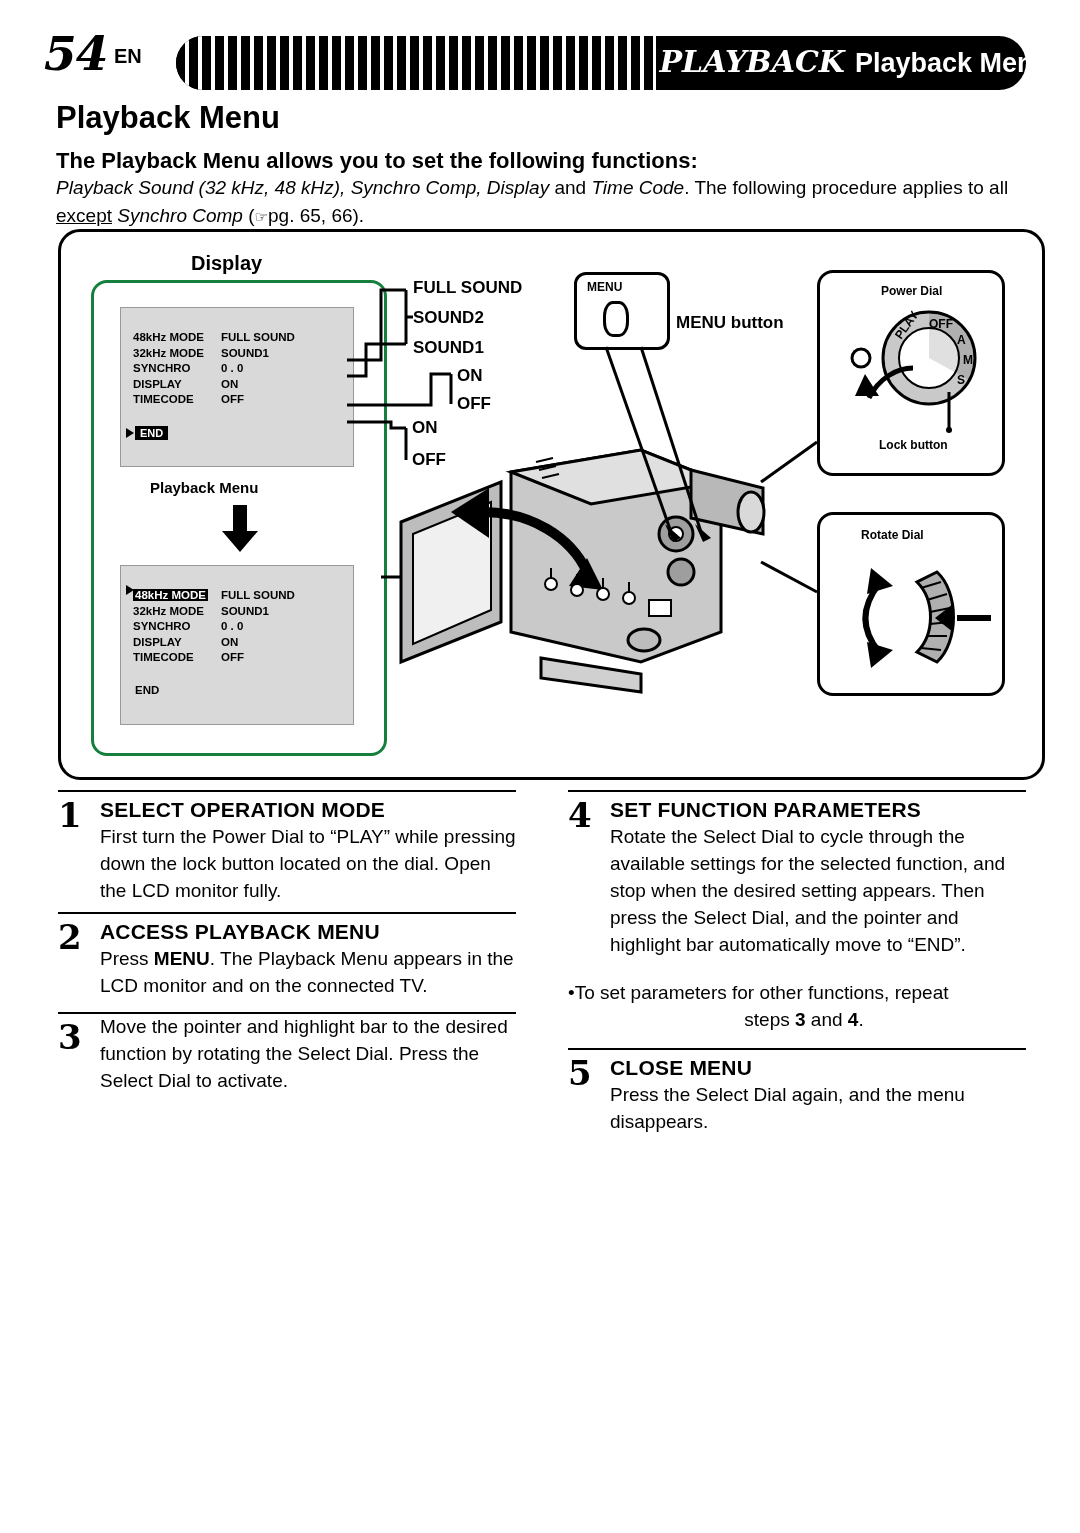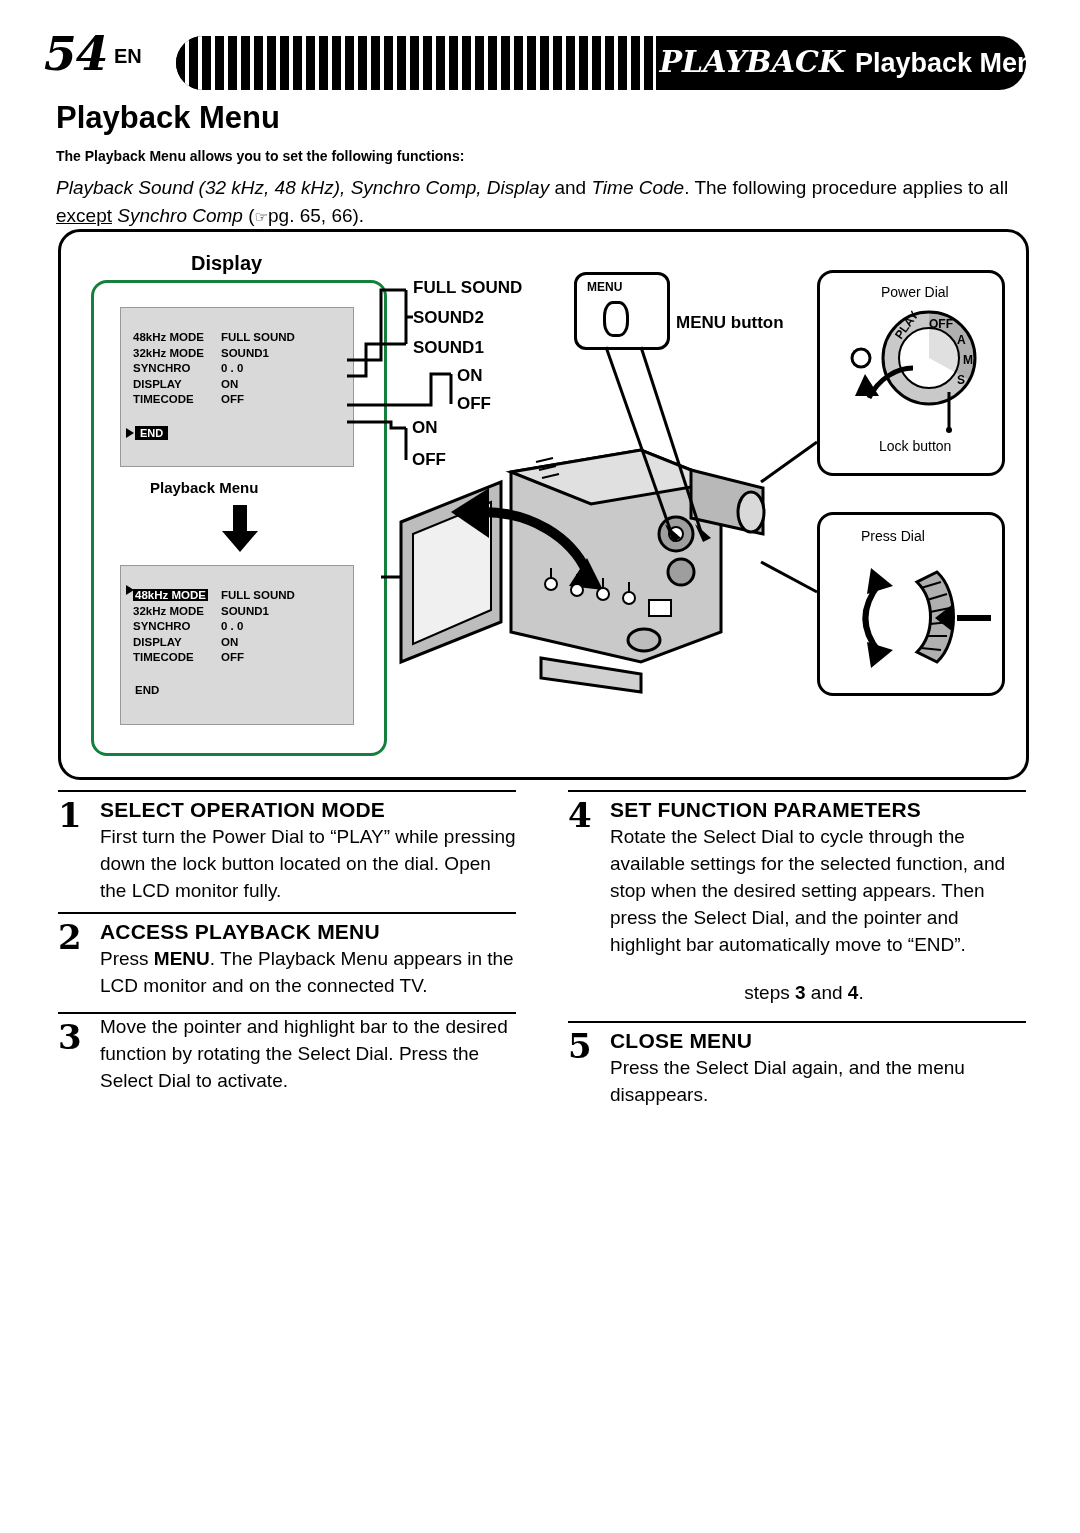--- a/index.html
+++ b/index.html
@@ -97,21 +97,21 @@
     left: 56px;
     top: 100px;
     font-size: 31px;
     font-weight: bold;
     color: #000;
   }
   .intro-bold {
     position: absolute;
     left: 56px;
     top: 148px;
-    font-size: 14px;
+    font-size: 22px;
     font-weight: bold;
   }
   .intro-body {
     position: absolute;
     left: 56px;
     top: 174px;
     width: 980px;
     font-size: 19px;
     line-height: 1.45;
   }
@@ -122,20 +122,21 @@
   
   .figure {
     position: absolute;
     left: 58px;
     top: 229px;
     width: 965px;
     height: 545px;
     border: 3px solid #000;
     border-radius: 22px;
     background: #fff;
+    padding-left: 16px;
   }
   .display-label {
     position: absolute;
     left: 130px;
     top: 20px;
     font-size: 20px;
     font-weight: bold;
   }
 
   
@@ -255,21 +256,21 @@
 
   
   .rbox {
     position: absolute;
     border: 3px solid #000;
     border-radius: 16px;
     background: #fff;
   }
   .rbox1 { left: 756px; top: 38px; width: 182px; height: 200px; }
   .rbox2 { left: 756px; top: 280px; width: 182px; height: 178px; }
-  .rlabel { position: absolute; font-size: 14px; font-weight: normal; }
+  .rlabel { position: absolute; font-size: 12px; font-weight: bold; }
 
   
   .cam { position: absolute; left: 330px; top: 130px; width: 400px; height: 400px; }
 
   
   .steps { position: absolute; left: 58px; top: 790px; width: 968px; }
   .col { position: absolute; width: 458px; }
   .colL { left: 0; }
   .colR { left: 510px; }
   .step { position: relative; margin-bottom: 4px; }
@@ -490,21 +491,21 @@
       <text x="146" y="94" font-family="Liberation Sans, sans-serif" font-size="12" font-weight="bold">M</text>
       <text x="140" y="114" font-family="Liberation Sans, sans-serif" font-size="12" font-weight="bold">S</text>
       <circle cx="44" cy="88" r="9" fill="#fff" stroke="#000" stroke-width="3"></circle>
       <path d="M52,128 C62,108 80,98 96,98" stroke="#000" stroke-width="5" fill="none"></path>
       <polygon points="48,104 62,126 38,126" fill="#000"></polygon>
       <line x1="132" y1="122" x2="132" y2="158" stroke="#000" stroke-width="3"></line>
       <circle cx="132" cy="160" r="3" fill="#000"></circle>
     </svg>
 
     <div class="rbox rbox2"></div>
-    <div class="rlabel" style="left:800px; top:296px;">Press Dial</div>
+    <div class="rlabel" style="left:800px; top:296px;">Rotate Dial</div>
     <svg style="position:absolute; left:756px; top:280px;" width="182" height="178" viewBox="0 0 182 178">
       <path d="M120,60 C142,80 142,130 120,150 L100,140 C118,122 118,88 100,70 Z" fill="#b0b0b0" stroke="#000" stroke-width="3"></path>
       <g stroke="#000" stroke-width="2">
         <line x1="104" y1="76" x2="124" y2="70"></line>
         <line x1="110" y1="88" x2="130" y2="82"></line>
         <line x1="113" y1="100" x2="133" y2="96"></line>
         <line x1="113" y1="112" x2="133" y2="110"></line>
         <line x1="110" y1="124" x2="130" y2="124"></line>
         <line x1="104" y1="136" x2="124" y2="138"></line>
       </g>
@@ -542,20 +543,21 @@
 
     <div class="col colR">
       <div class="step" style="height:180px;">
         <div class="rule"></div>
         <div class="num">4</div>
         <div class="heading">SET FUNCTION PARAMETERS</div>
         <div class="body">Rotate the Select Dial to cycle through the available settings for the selected function, and stop when the desired setting appears. Then press the Select Dial, and the pointer and highlight bar automatically move to “END”.</div>
       </div>
 
       <div class="bullet" style="margin-left:0;">
+        <span>•To set parameters for other functions, repeat</span>
         <span class="sub"><span>steps </span><b class="inline">3</b><span> and </span><b class="inline">4</b><span>.</span></span>
       </div>
 
       <div class="step" style="height:100px; margin-top:14px;">
         <div class="rule"></div>
         <div class="num">5</div>
         <div class="heading">CLOSE MENU</div>
         <div class="body">Press the Select Dial again, and the menu disappears.</div>
       </div>
     </div>

